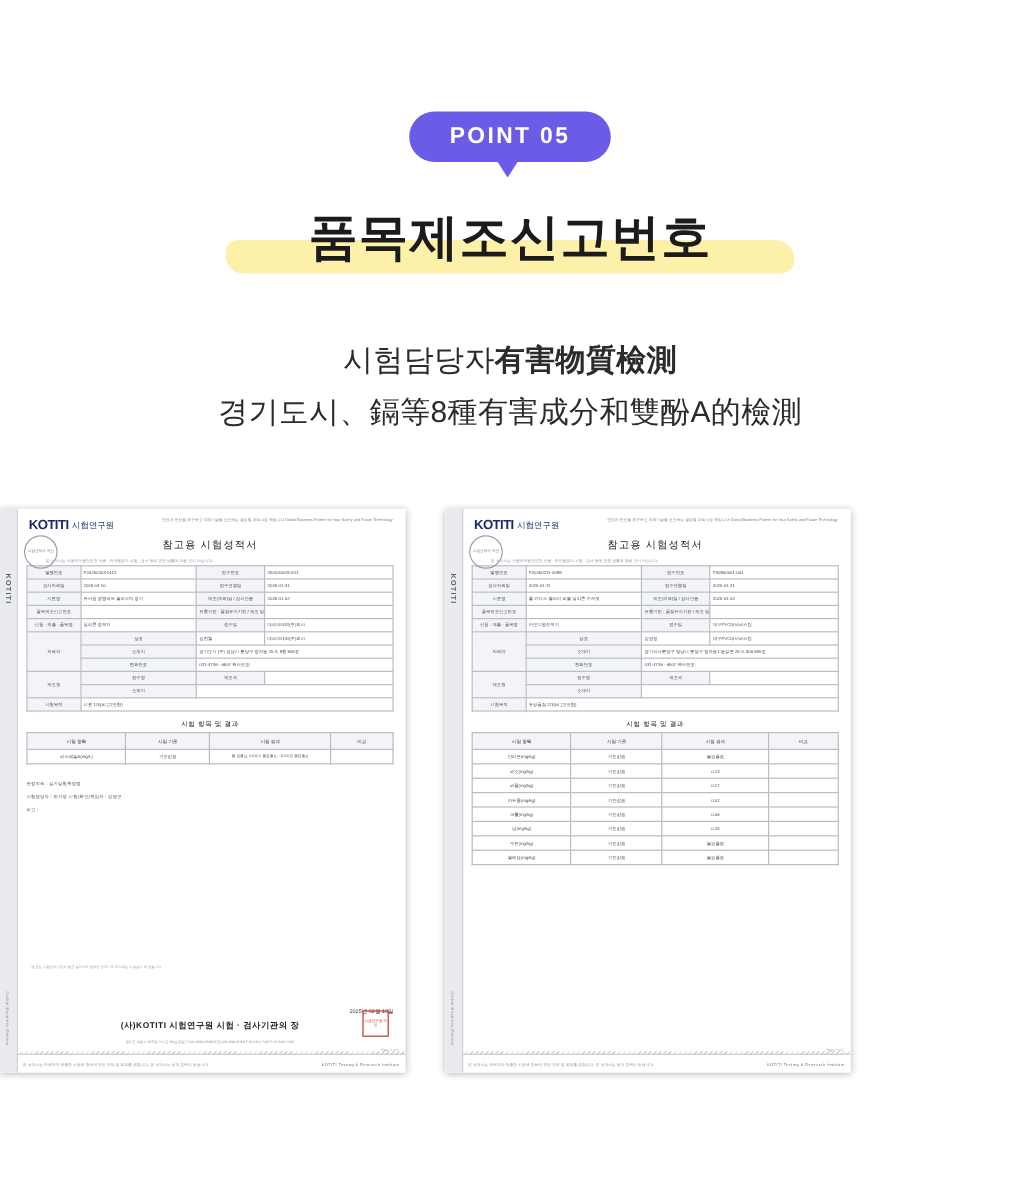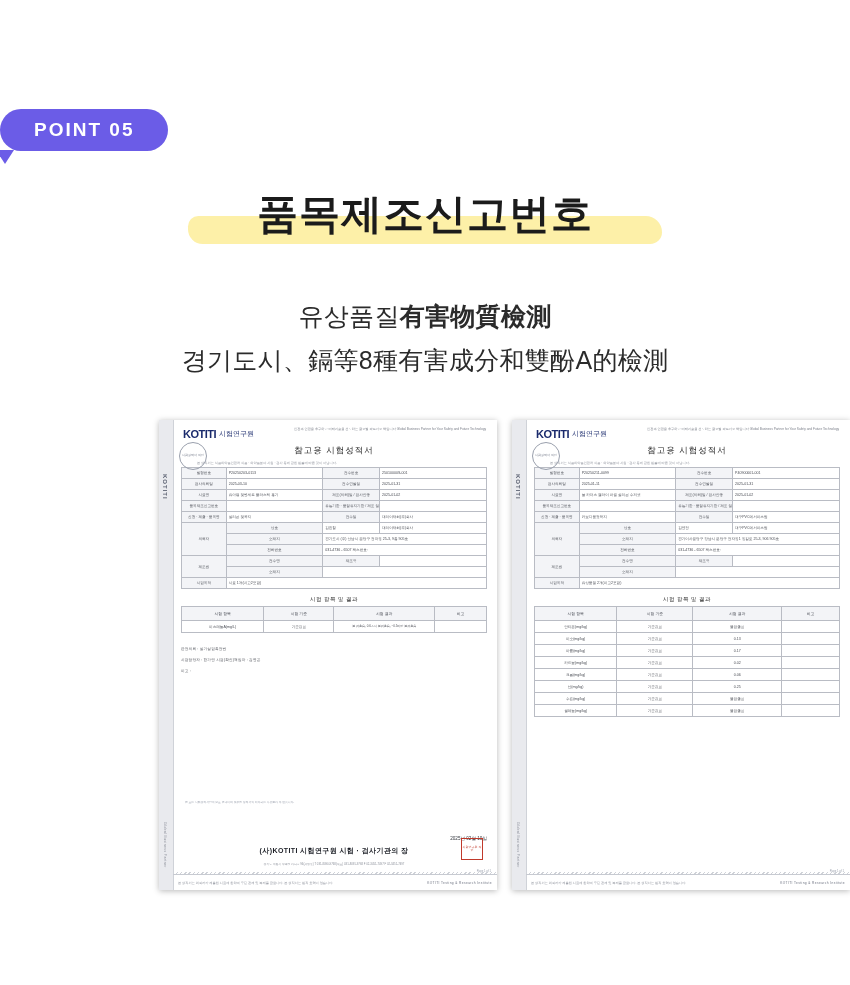--- a/index.html
+++ b/index.html
@@ -13,23 +13,22 @@
     font-family: "Liberation Sans", sans-serif;
     color: #222;
     overflow: hidden;
     position: relative;
   }
 
   
   .badge-wrap {
     display: flex;
     flex-direction: column;
-    align-items: flex-start;
+    align-items: center;
     padding-top: 93px;
-    margin-top: 16px;
   }
   .badge {
     background: #6b5ce7;
     color: #ffffff;
     font-size: 19px;
     font-weight: bold;
     letter-spacing: 2px;
     border-radius: 22px;
     padding: 11px 34px 12px 34px;
     line-height: 1;
@@ -81,23 +80,23 @@
     color: #2b2b2b;
     letter-spacing: 0.3px;
   }
   .subcopy .strong {
     font-weight: bold;
   }
 
   
   .certs {
     display: flex;
-    justify-content: flex-end;
-    gap: 15px;
-    margin-top: 38px;
+    justify-content: flex-start;
+    gap: 33px;
+    margin-top: 58px;
   }
   .cert {
     width: 338px;
     height: 470px;
     background: #ffffff;
     box-shadow: 0 1px 6px rgba(0,0,0,0.28);
     position: relative;
     overflow: hidden;
     font-size: 4px;
     color: #3a3a3a;
@@ -337,21 +336,21 @@
   <div class="badge-tail"></div>
 </div>
 
 <div class="headline-wrap">
   <div class="headline-hl"></div>
   <div class="headline">품목제조신고번호</div>
 </div>
 
 <div class="subcopy">
   <div class="line">
-    <span>유상품질</span><span class="strong">有害物質檢測</span>
+    <span>시험담당자</span><span class="strong">有害物質檢測</span>
   </div>
   <div class="line">경기도시、鎘等8種有害成分和雙酚A的檢測</div>
 </div>
 
 <div class="certs">
 
   <div class="cert">
     <div class="cert-side">
       <div class="vtext">KOTITI</div>
       <div class="vtext-bottom">Global Business Partner</div>

